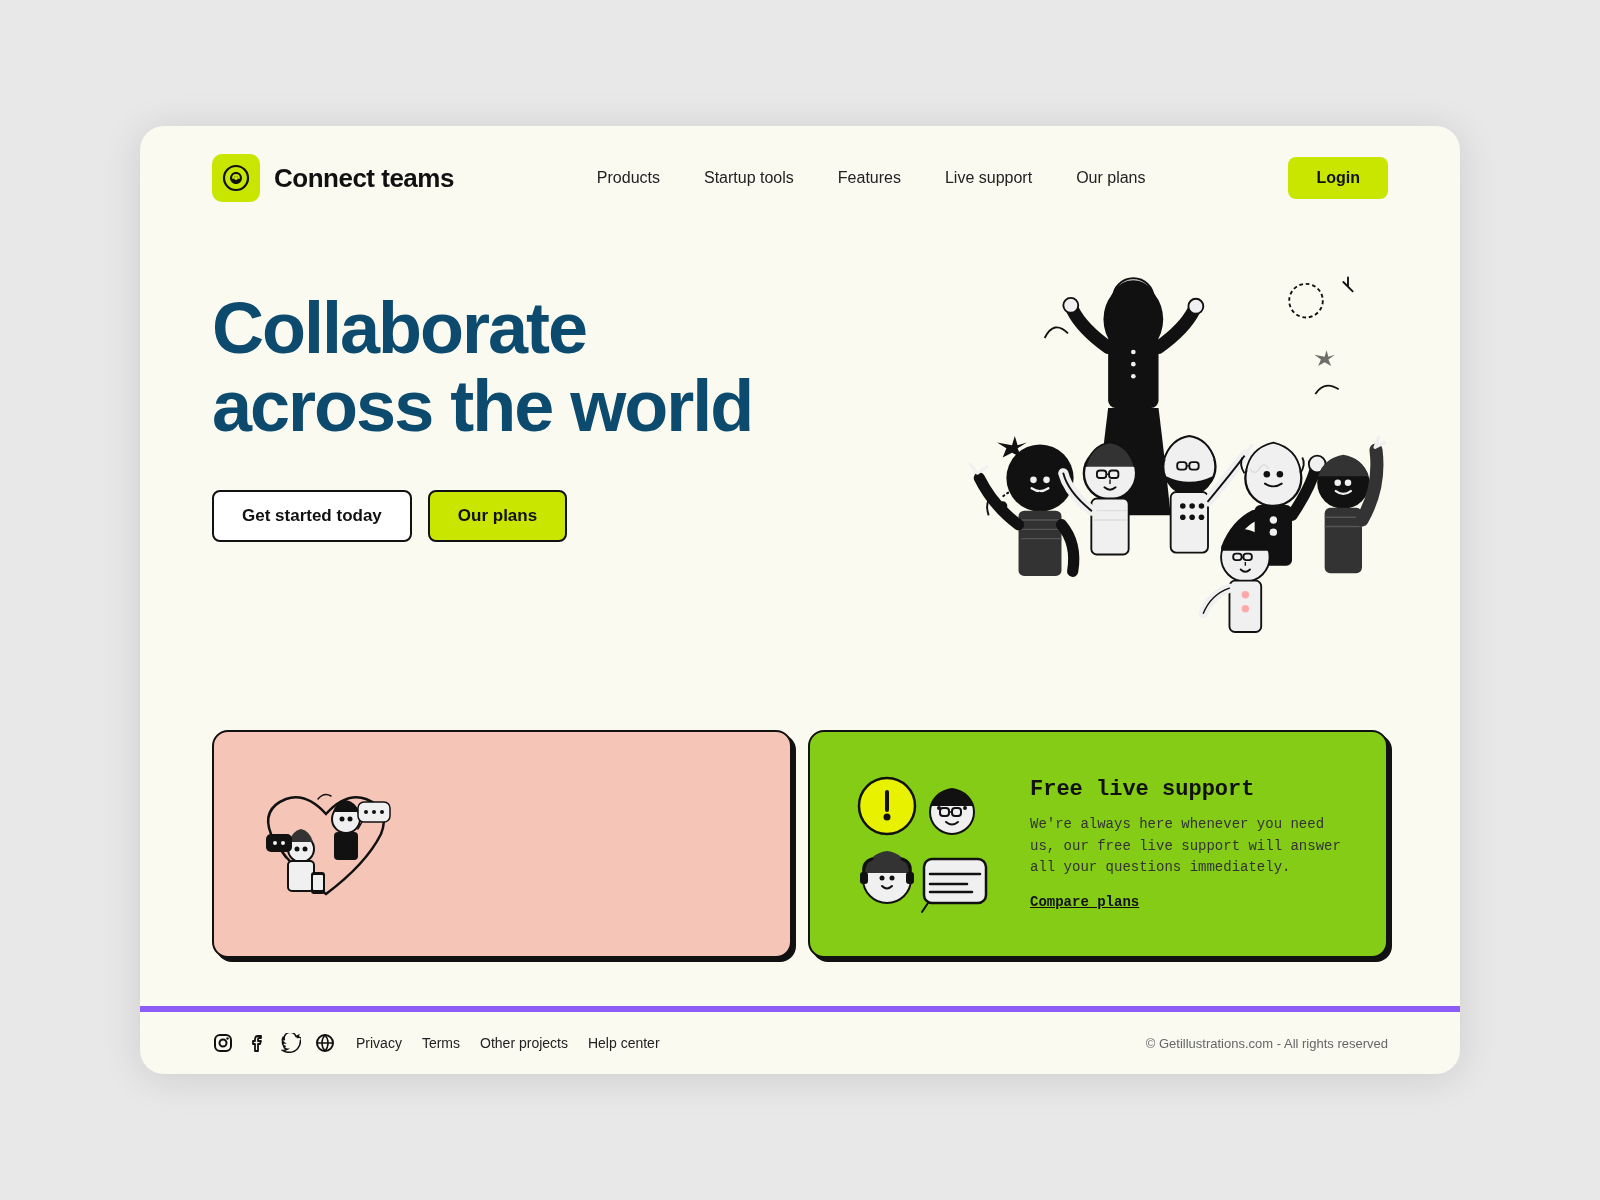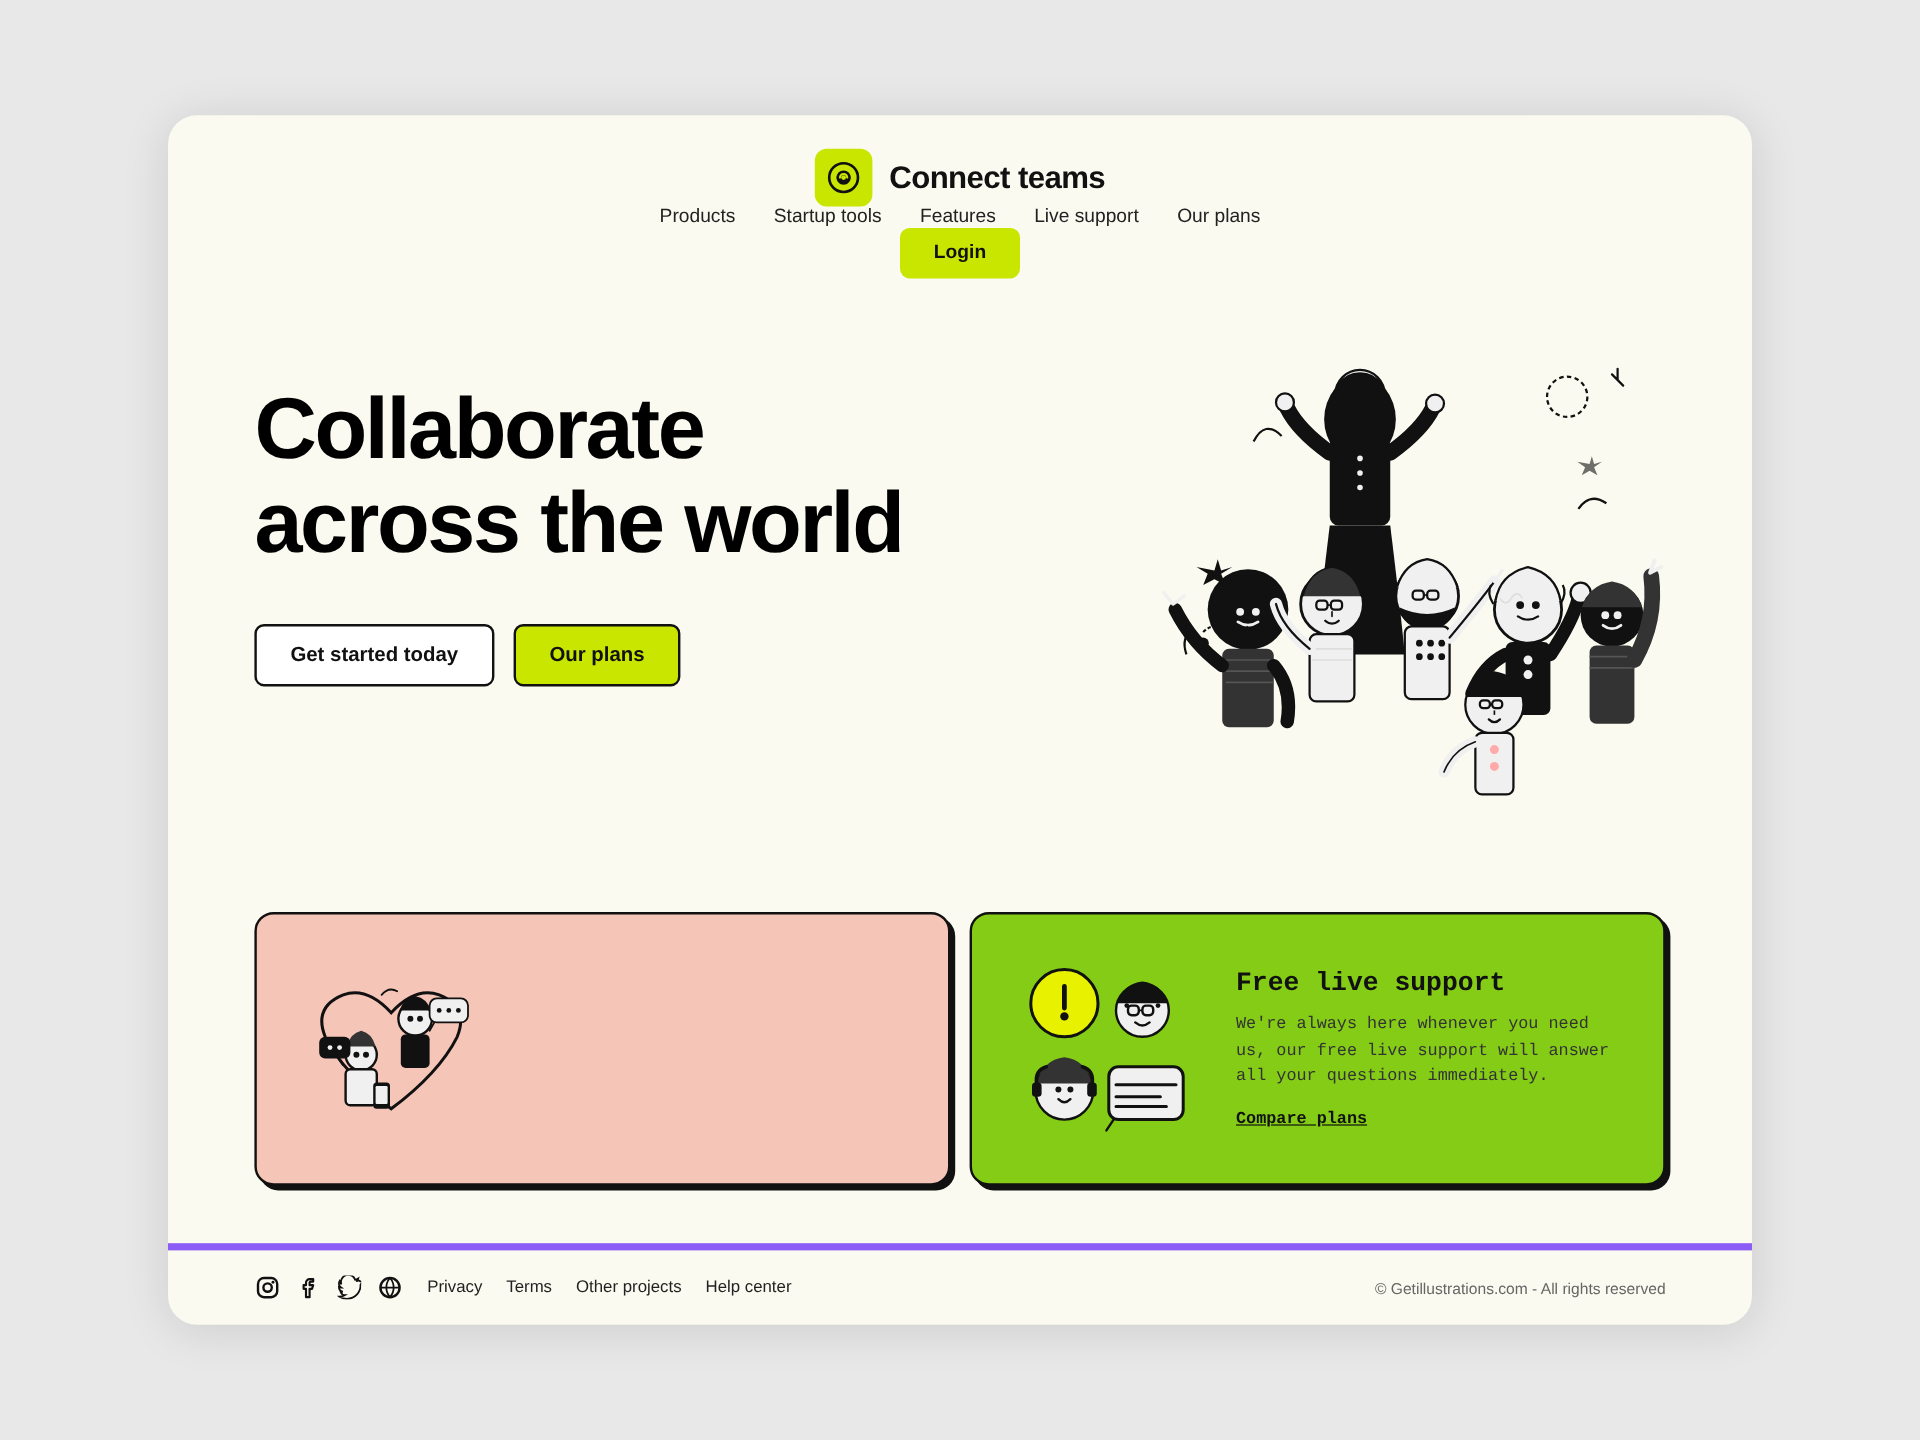--- a/index.html
+++ b/index.html
@@ -19,21 +19,20 @@
       box-shadow: 0 4px 40px rgba(0,0,0,0.12);
       position: relative;
     }
 
     
     nav {
       display: flex;
       align-items: center;
       justify-content: space-between;
       padding: 28px 72px;
-      flex-direction: column;
     }
     .logo-area {
       display: flex;
       align-items: center;
       gap: 14px;
     }
     .logo-icon {
       width: 48px;
       height: 48px;
       background: #c8e600;
@@ -45,21 +44,21 @@
     .logo-icon svg { width: 28px; height: 28px; }
     .logo-text {
       font-size: 26px;
       font-weight: 700;
       color: #111;
       letter-spacing: -0.5px;
     }
     .nav-links {
       display: flex;
       align-items: flex-start;
-      gap: 32px;
+      gap: 44px;
       list-style: none;
     }
     .nav-links li a {
       text-decoration: none;
       color: #222;
       font-size: 16px;
       font-weight: 500;
     }
     .login-btn {
       background: #c8e600;
@@ -82,21 +81,21 @@
     }
     .hero-left {
       flex: 1;
       padding-top: 40px;
       z-index: 2;
     }
     .hero-title {
       font-size: 72px;
       font-weight: 900;
       line-height: 1.08;
-      color: #000000;
+      color: #0c4a6e;
       letter-spacing: -2px;
       max-width: 580px;
     }
     .hero-subtitle {
       font-size: 18px;
       color: #444;
       margin-top: 24px;
       line-height: 1.5;
       max-width: 440px;
     }

